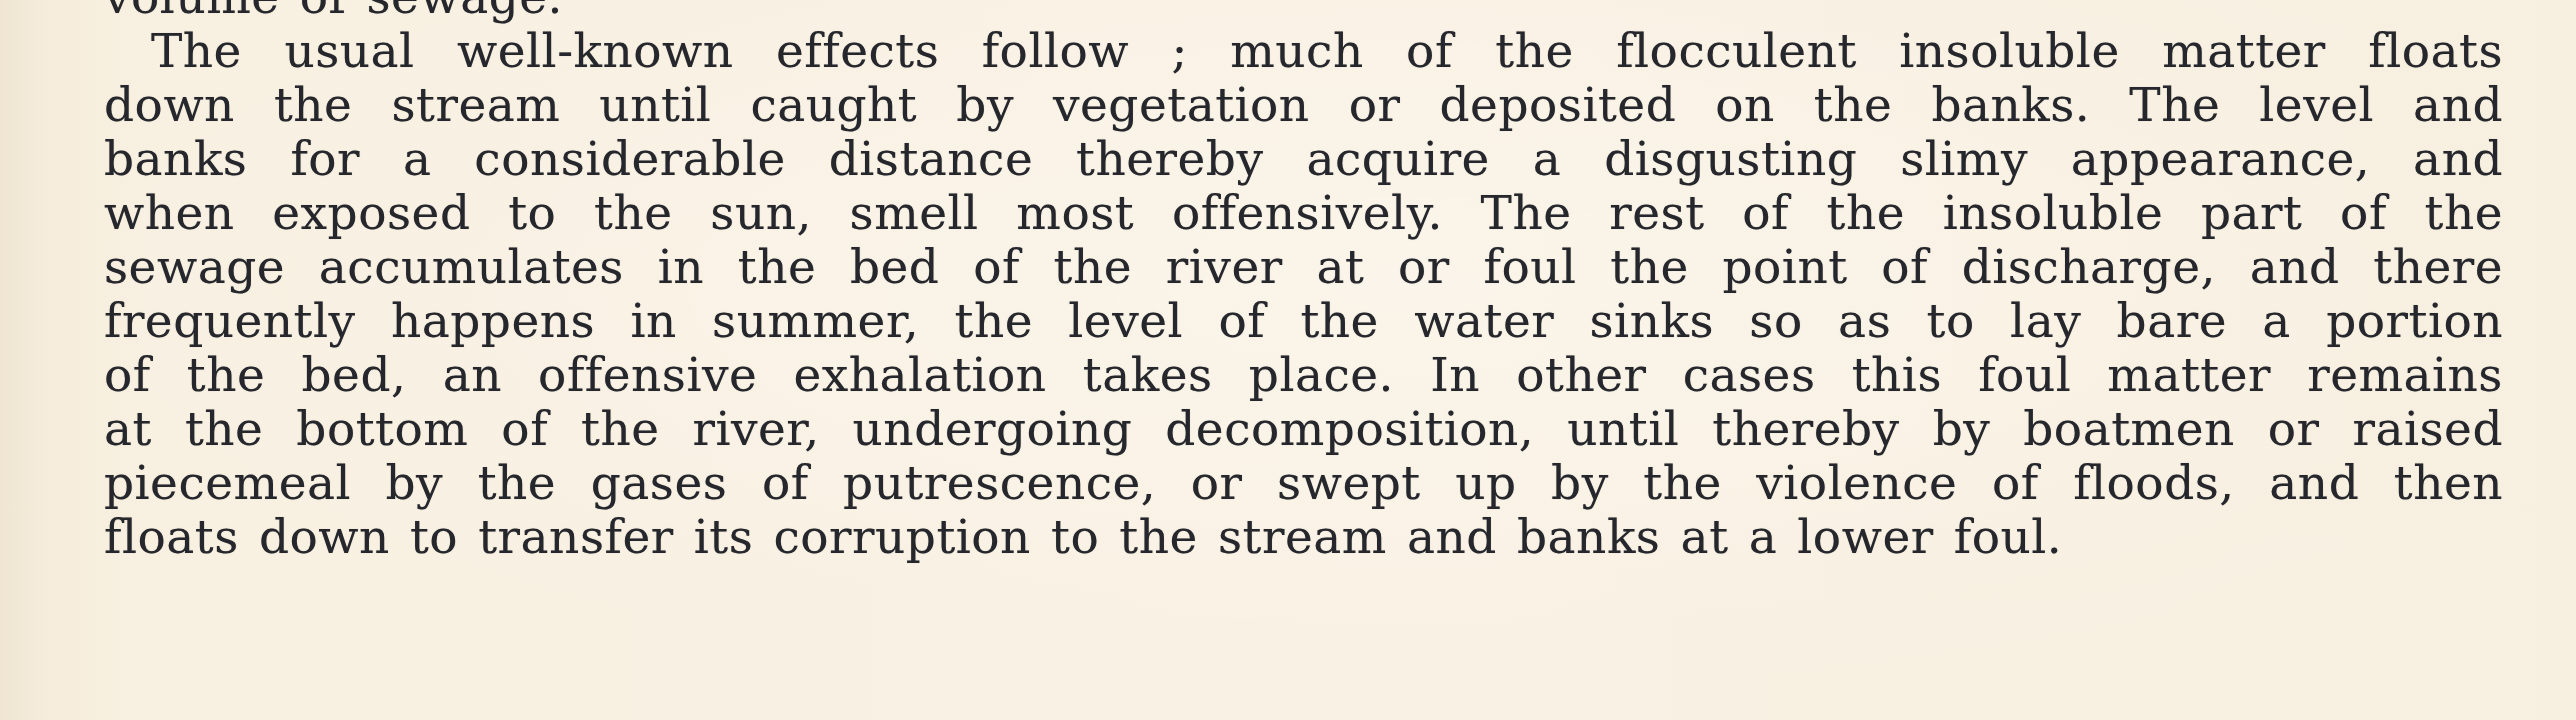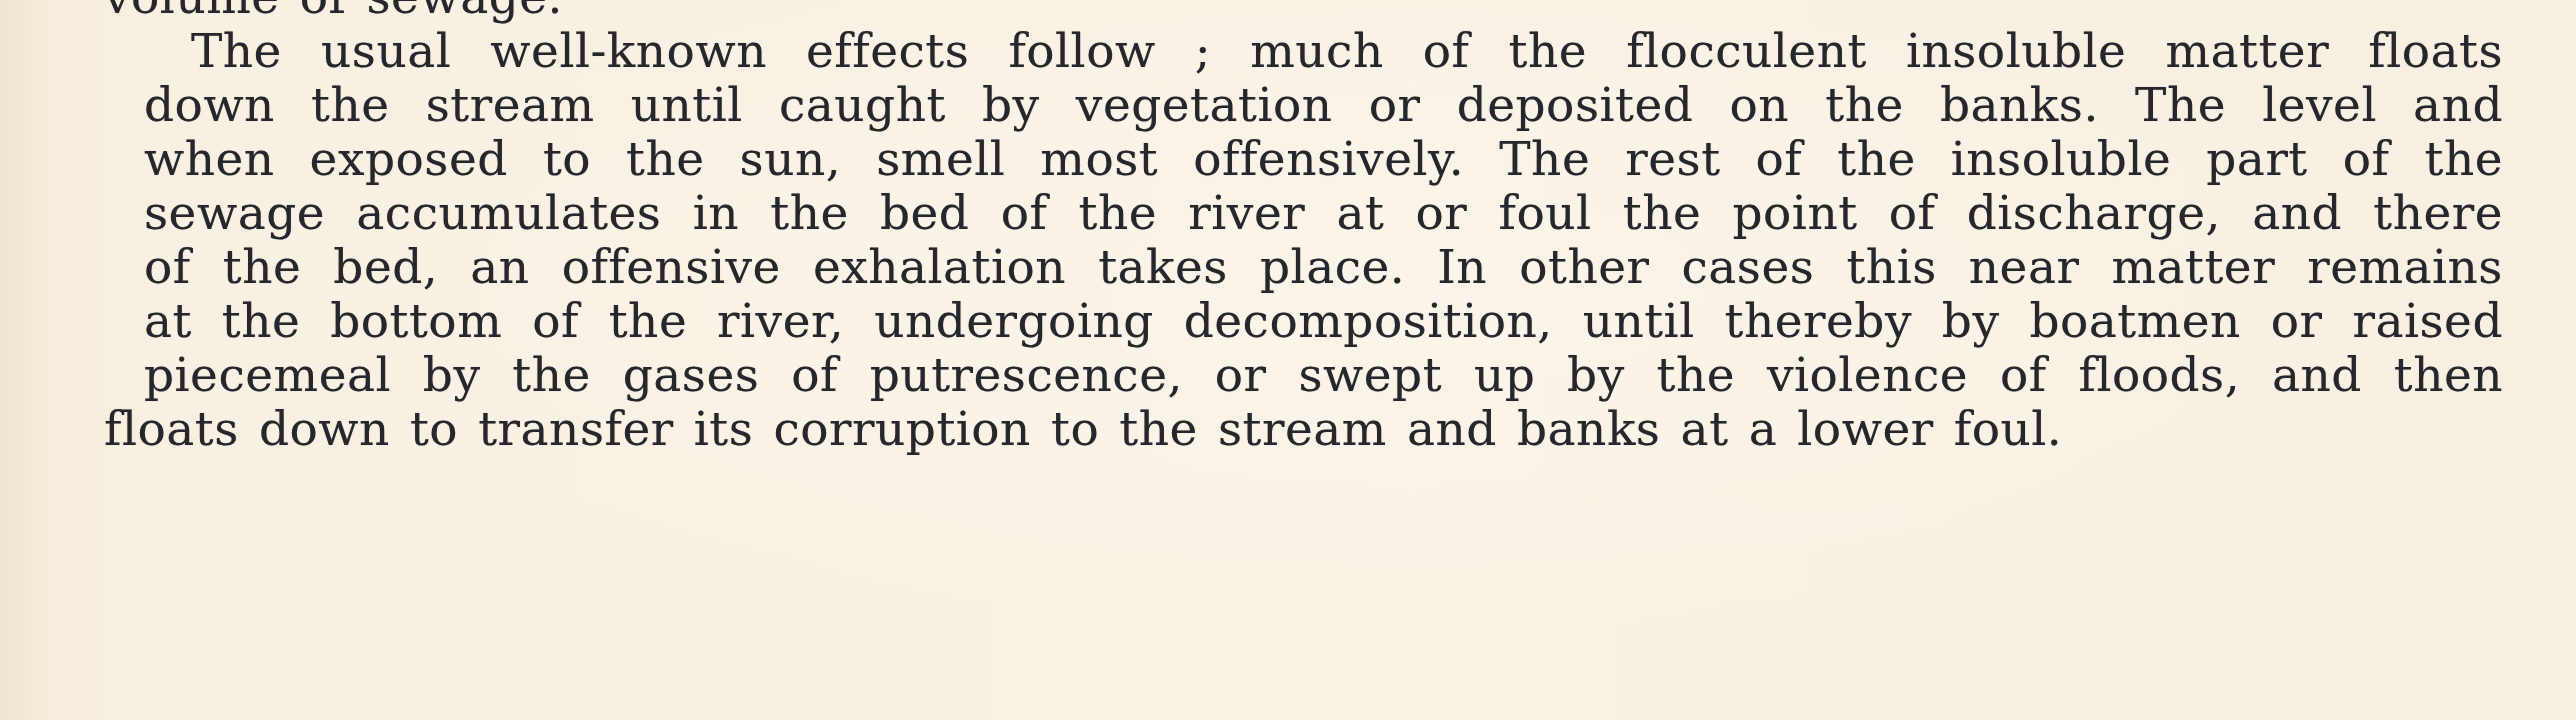--- a/index.html
+++ b/index.html
@@ -30,39 +30,40 @@
     text-rendering: optimizeLegibility;
   }
   .line {
     text-align: justify;
     text-align-last: left;
     white-space: normal;
     text-shadow: 0 0 0.9px rgba(38,39,44,0.35);
   }
   .line.j {
     text-align-last: justify;
-    margin-left: 40px;
   }
   .line.cut {
     
     margin-top: -30px;
   }
   .line.indent {
     text-indent: 47px;
   }
 </style>
 </head>
 <body>
 
 <div class="page">
   <div>
     <div class="line cut">volume of sewage.</div>
     <div class="line j indent">The usual well-known effects follow ; much of the flocculent insoluble matter floats</div>
     <div class="line j">down the stream until caught by vegetation or deposited on the banks. The level and</div>
+    <div class="line j">banks for a considerable distance thereby acquire a disgusting slimy appearance, and</div>
     <div class="line j">when exposed to the sun, smell most offensively. The rest of the insoluble part of the</div>
     <div class="line j">sewage accumulates in the bed of the river at or foul the point of discharge, and there</div>
-    <div class="line j">of the bed, an offensive exhalation takes place. In other cases this near matter remains</div>
+    <div class="line j">frequently happens in summer, the level of the water sinks so as to lay bare a portion</div>
+    <div class="line j">of the bed, an offensive exhalation takes place. In other cases this foul matter remains</div>
     <div class="line j">at the bottom of the river, undergoing decomposition, until thereby by boatmen or raised</div>
     <div class="line j">piecemeal by the gases of putrescence, or swept up by the violence of floods, and then</div>
     <div class="line">floats down to transfer its corruption to the stream and banks at a lower foul.</div>
   </div>
 </div>
 
 
 </body></html>

